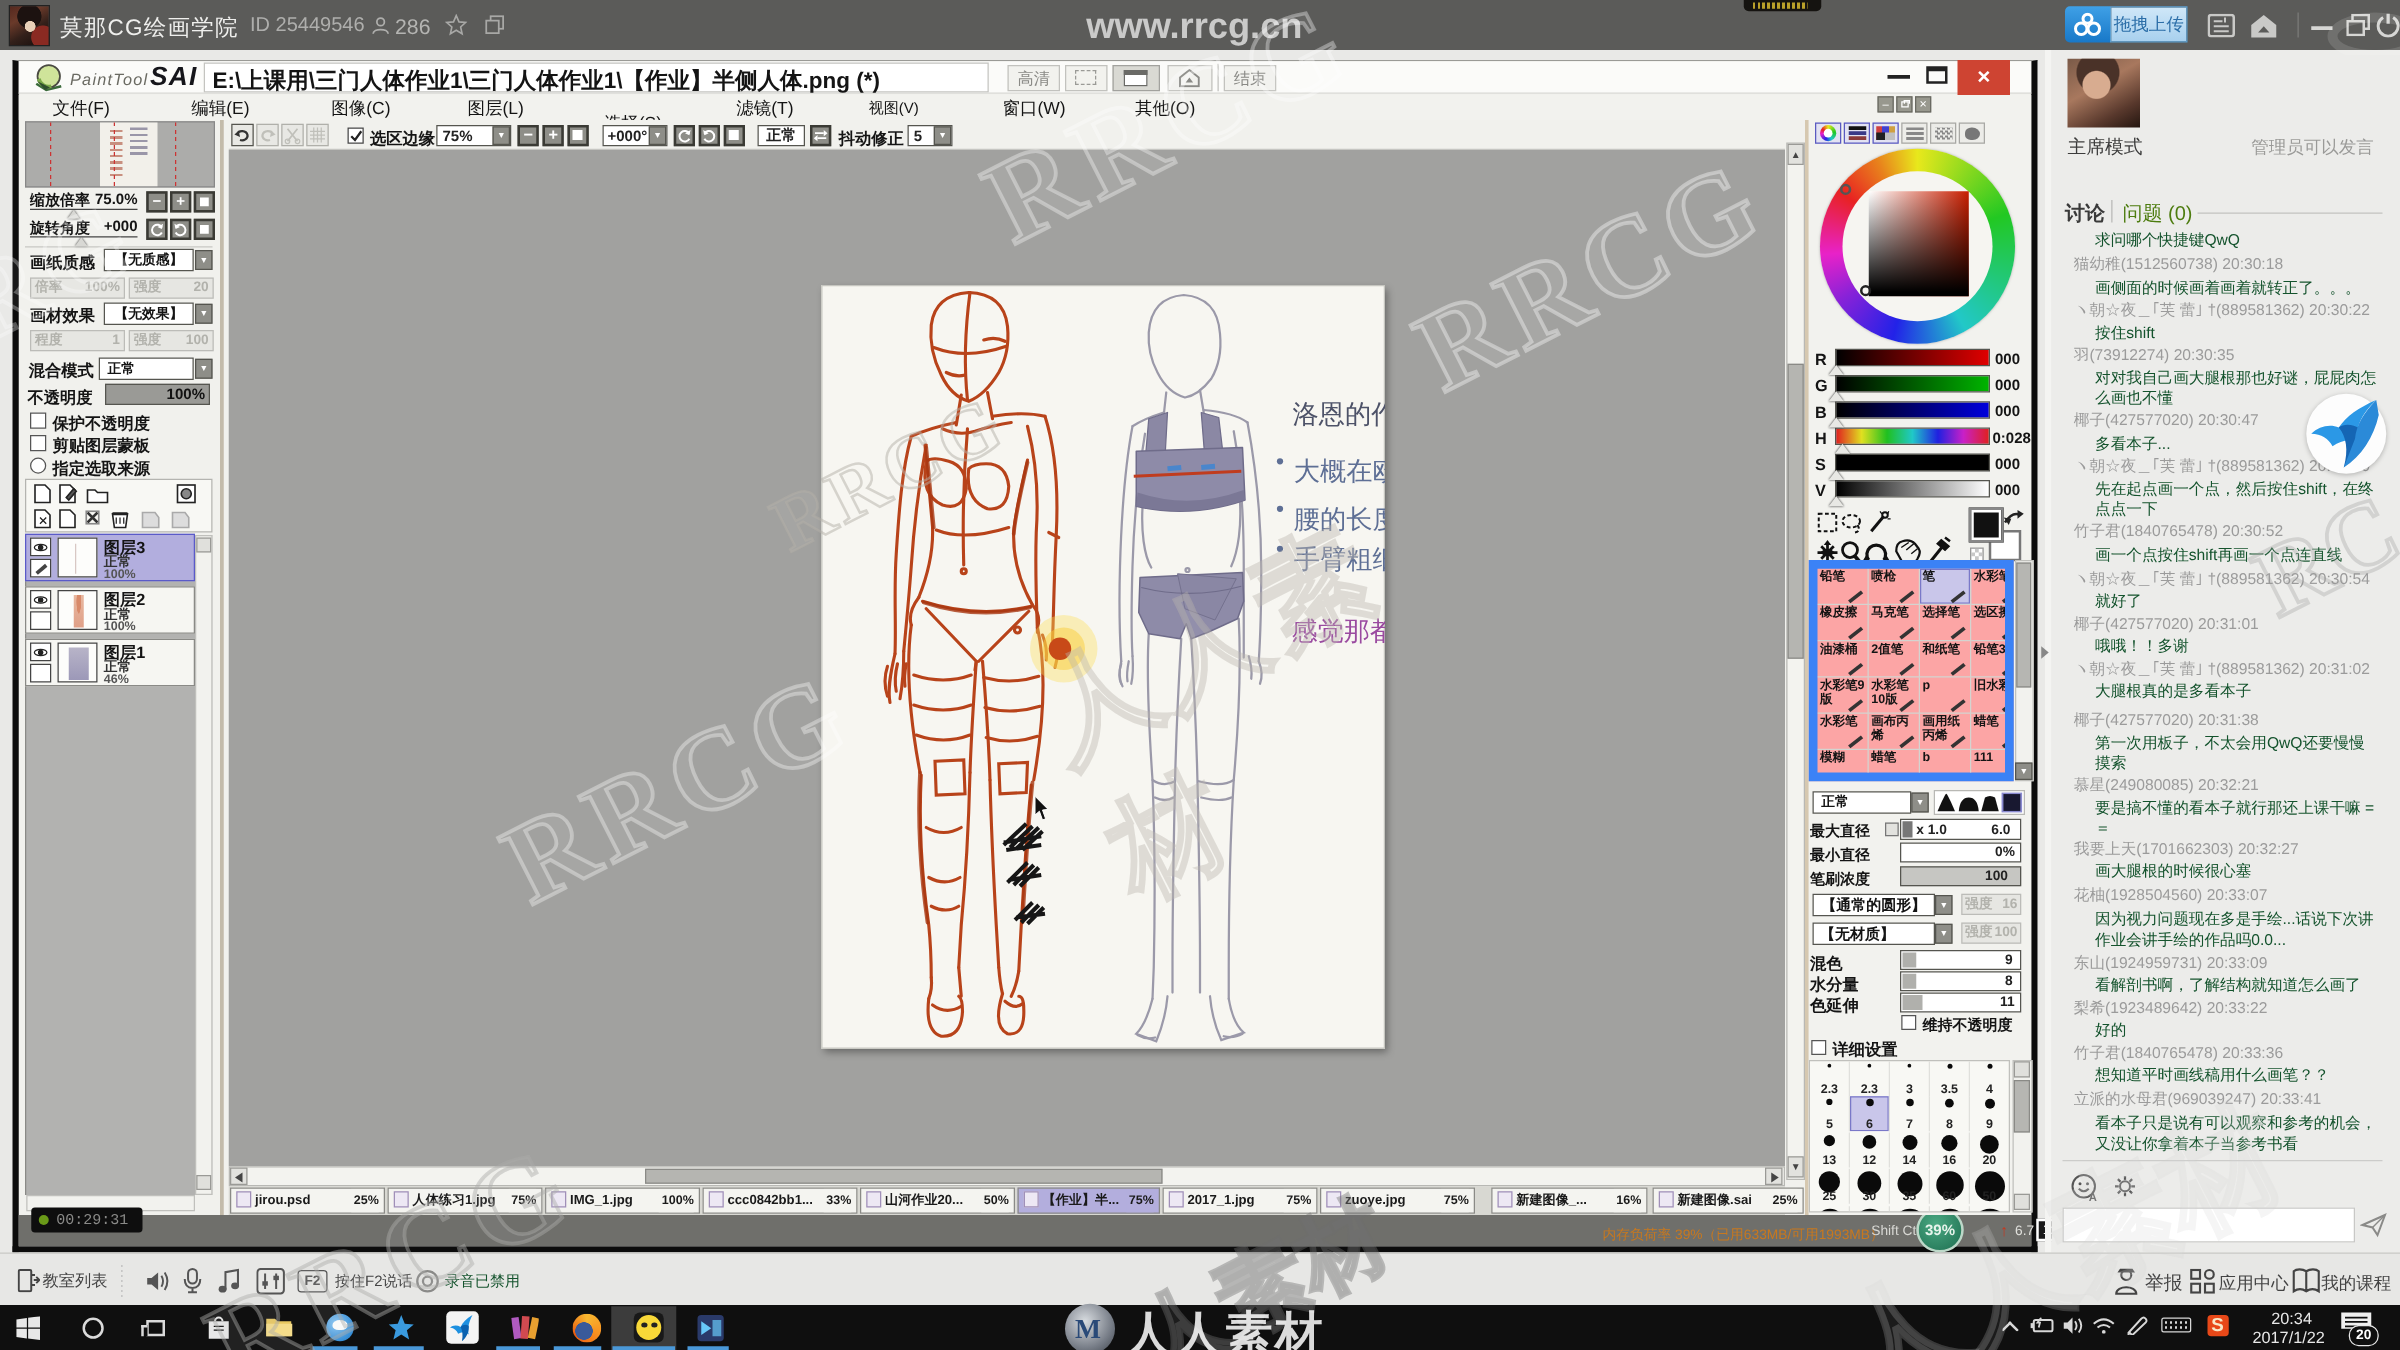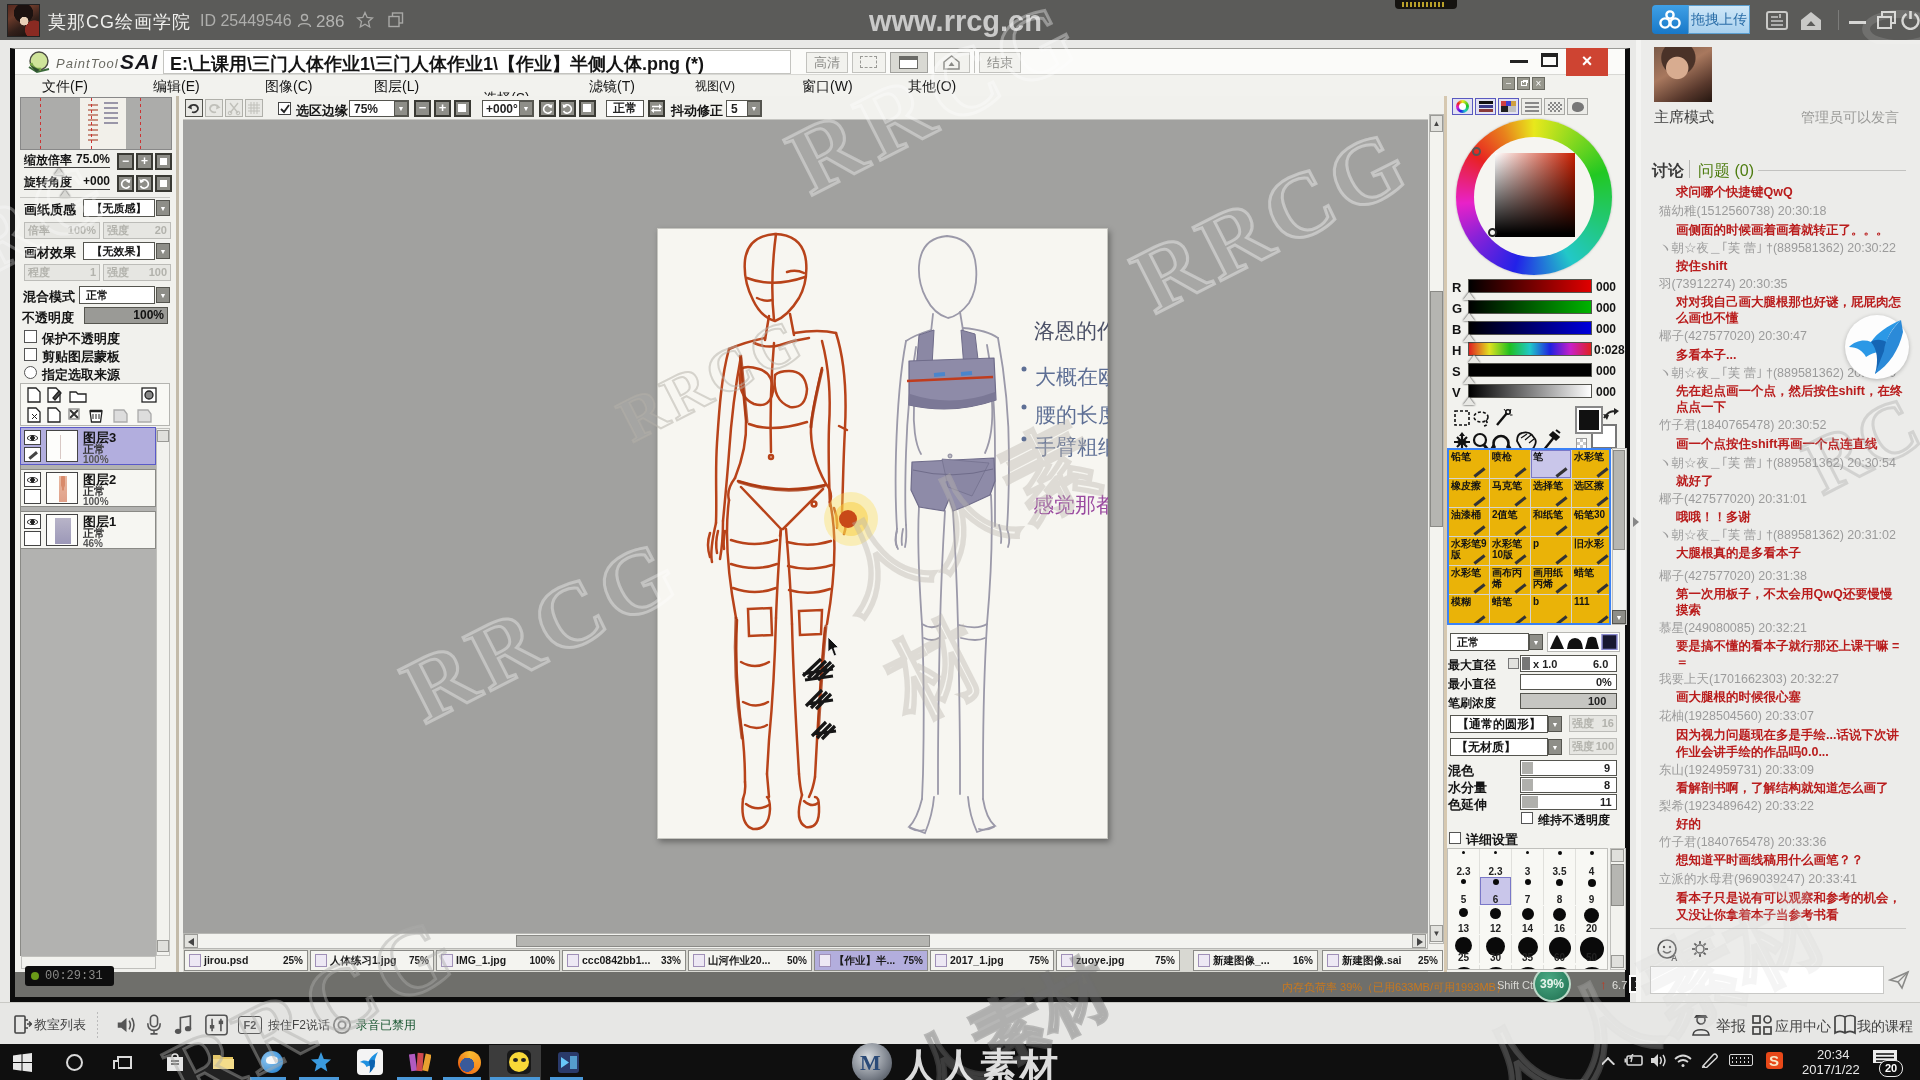--- a/index.html
+++ b/index.html
@@ -21,21 +21,21 @@
 .lthumb{position:absolute;left:25px;top:2px;width:32px;height:32px;background:#fdfdfb;border:1px solid #444}
 .lname{position:absolute;left:62px;top:1px;font-size:13px;font-weight:bold;color:#141414}
 .lmode{position:absolute;left:62px;top:14px;font-size:11px;font-weight:bold;color:#333}
 .lop{position:absolute;left:62px;top:26px;font-size:10px;font-weight:bold;color:#555}
 .tcell{position:absolute;width:41px;height:29px;border-right:1px solid #d4d4d0;border-bottom:1px solid #d4d4d0;font-size:10px;font-weight:bold;color:#141414;line-height:11px;padding:1px 0 0 2px;overflow:hidden}
 .tcell:after{content:"";position:absolute;right:3px;bottom:4px;width:13px;height:3px;background:#333;transform:rotate(-38deg)}
 .tcell.sel{background:#c9c6ea;box-shadow:inset 0 0 0 1px #7a78c8}
 .dcell{position:absolute;width:32px;height:28px;border-right:1px solid #e0e0dc;text-align:center}
 .dcell i{display:inline-block;background:#0a0a0a;border-radius:50%;margin-top:2px;vertical-align:top}
 .dcell u{position:absolute;left:0;right:0;bottom:0;text-decoration:none;font-size:10px;font-weight:bold;color:#222}
-.mc{position:absolute;left:1676px;font-size:12.5px;font-weight:bold;color:#b91c1c;white-space:nowrap}
+.mc{position:absolute;left:1676px;font-size:12.5px;font-weight:normal;color:#14532d;white-space:nowrap}
 .mm{position:absolute;left:1659px;font-size:12.5px;color:#9b9b9b;white-space:nowrap}
 </style></head>
 <body>
 
 <div class="a" id="topbar" style="left:0;top:0;width:1920px;height:40px;background:#5b5b59"></div>
 <div class="a" style="left:7px;top:4px;width:33px;height:33px;border:1px solid #222;background:
 radial-gradient(circle at 52% 52%,#e8d0b8 0 18%,rgba(0,0,0,0) 20%),
 radial-gradient(circle at 50% 26%,#1c1210 0 34%,rgba(0,0,0,0) 36%),
 radial-gradient(circle at 85% 80%,#8a2a22 0 25%,rgba(0,0,0,0) 27%),
 linear-gradient(150deg,#55281e 0%,#6a3a2a 30%,#33201a 60%,#140c0a 100%)"></div>
@@ -562,21 +562,21 @@
 
 <div class="a" style="left:1591px;top:424px;width:26px;height:25px;background:#fff;border:2px solid #777"></div>
 <div class="a" style="left:1575px;top:406px;width:28px;height:28px;background:#111;border:2px solid #888;box-shadow:inset 0 0 0 2px #fff"></div>
 <svg class="a" style="left:1602px;top:406px" width="18" height="16" viewBox="0 0 18 16">
     <path d="M2 12 q6-9 12-6" fill="none" stroke="#222" stroke-width="2"></path>
     <path d="M12 2 l5 3 -5 4 z" fill="#222"></path>
     <path d="M1 8 l4 6 2-5 z" fill="#222"></path>
   </svg>
 <div class="a" style="left:1576px;top:438px;width:11px;height:11px;border:1px solid #999;background:repeating-conic-gradient(#c8c8c8 0 25%,#fff 0 50%) 0 0/6px 6px"></div>
 
-<div class="a" style="left:1447px;top:448px;width:164px;height:177px;background:#eab308;border:2px solid #3b82f6;overflow:hidden">
+<div class="a" style="left:1447px;top:448px;width:164px;height:177px;background:#fca5a5;border:7px solid #3b82f6;overflow:hidden">
 <div class="tcell" style="left:0;top:0">铅笔</div>
     <div class="tcell" style="left:41px;top:0">喷枪</div>
     <div class="tcell sel" style="left:82px;top:0">笔</div>
     <div class="tcell" style="left:123px;top:0">水彩笔</div>
 <div class="tcell" style="left:0;top:29px">橡皮擦</div>
     <div class="tcell" style="left:41px;top:29px">马克笔</div>
     <div class="tcell" style="left:82px;top:29px">选择笔</div>
     <div class="tcell" style="left:123px;top:29px">选区擦</div>
 <div class="tcell" style="left:0;top:58px">油漆桶</div>
     <div class="tcell" style="left:41px;top:58px">2值笔</div>

